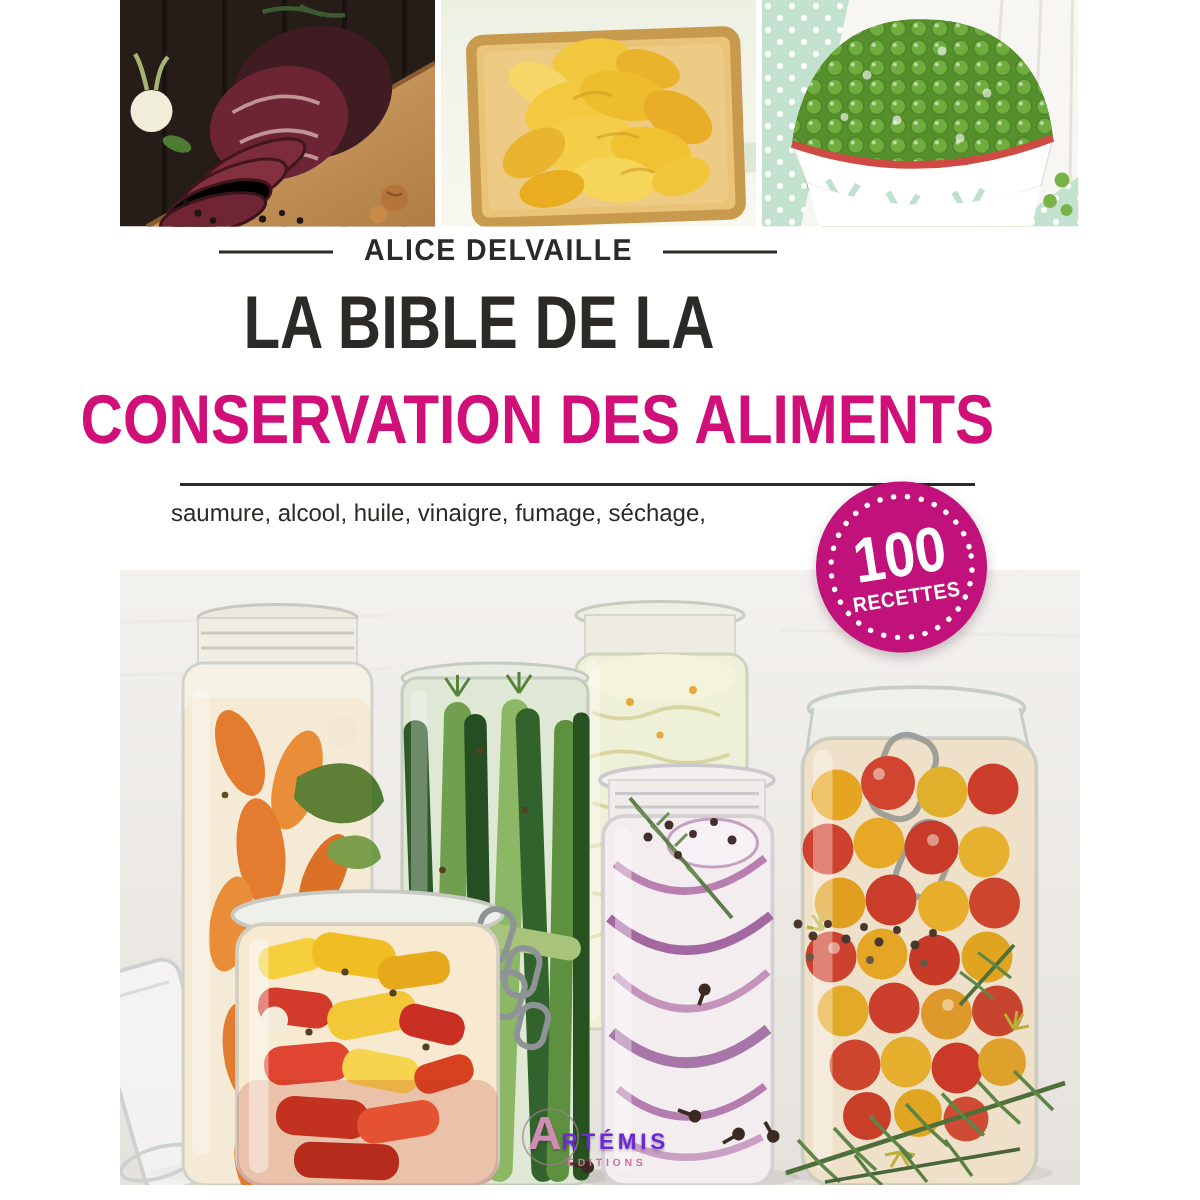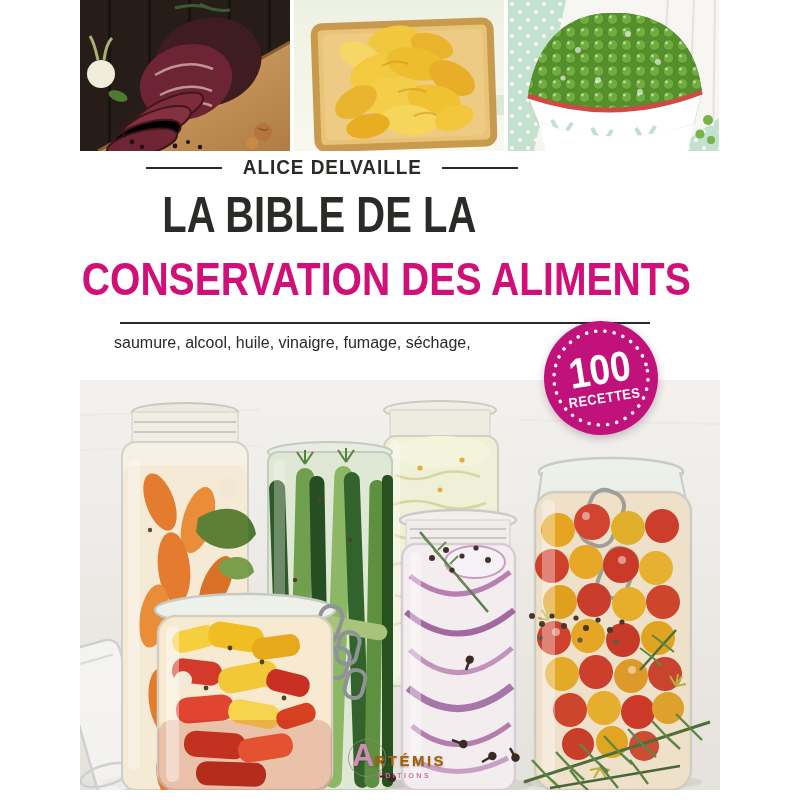--- a/index.html
+++ b/index.html
@@ -9,21 +9,21 @@
   svg{display:block;}
 
   
   .author-row{left:0;top:156px;width:664px;display:flex;align-items:center;justify-content:center;gap:16px;}
   .author-rule{width:76px;height:2px;background:#2b2a27;}
   .author-name{font-size:20px;font-weight:700;color:#2b2a27;letter-spacing:1px;
                display:inline-block;transform:scaleX(.95);white-space:nowrap;}
   .title1{left:0;top:186px;width:639px;text-align:center;}
   .title1 span{display:inline-block;font-size:50px;font-weight:800;color:#2b2a27;
                letter-spacing:0;transform:scaleX(.80);white-space:nowrap;}
-  .title2{left:0;top:252px;width:744px;text-align:right;}
+  .title2{left:0;top:252px;width:744px;text-align:left;}
   .title2 span{display:inline-block;font-size:46px;font-weight:800;color:#d00f78;
                transform:scaleX(.85);white-space:nowrap;}
   .sub-rule{left:120px;top:322px;width:530px;height:2px;background:#2b2a27;}
   .subtitle{left:114px;top:329px;width:480px;font-size:16px;line-height:27px;color:#2b2a27;}
 
   
   .badge{left:544px;top:321px;width:114px;height:114px;z-index:6;transform:rotate(-9deg);}
   .badge-circle{position:absolute;inset:0;border-radius:50%;background:#c1117a;
                 box-shadow:0 3px 8px rgba(60,10,40,.25);}
   .badge-text{position:absolute;inset:0;display:flex;flex-direction:column;align-items:center;
@@ -31,21 +31,21 @@
   .badge-number{font-size:42px;font-weight:800;line-height:40px;display:inline-block;transform:scaleX(.88);}
   .badge-label{font-size:14px;font-weight:700;letter-spacing:.5px;display:inline-block;transform:scaleX(.92);}
 
   
   .publisher{left:352px;top:741px;width:110px;z-index:6;}
   .pub-row{position:relative;display:flex;align-items:baseline;}
   .pub-circle{position:absolute;left:-4px;top:-2px;width:36px;height:36px;border:1.5px solid rgba(150,130,140,.75);
               border-radius:50%;}
   .pub-initial{font-size:31px;font-weight:700;color:#cf8db5;line-height:30px;
                text-shadow:0 1px 2px rgba(40,20,30,.25);}
-  .pub-rest{font-size:15px;font-weight:700;color:#a16207;letter-spacing:2.5px;
+  .pub-rest{font-size:15px;font-weight:700;color:#6d28d9;letter-spacing:2.5px;
             text-shadow:0 1px 2px rgba(40,20,30,.35);}
   .pub-sub{margin:1px 0 0 26px;font-size:7px;font-weight:700;color:#cf6f9f;letter-spacing:2.5px;}
 </style>
 </head>
 <body>
 
 <div id="cover">
 
   <svg class="abs" style="left:80px;top:0" width="210" height="151" viewBox="0 0 210 151">
     <defs>

